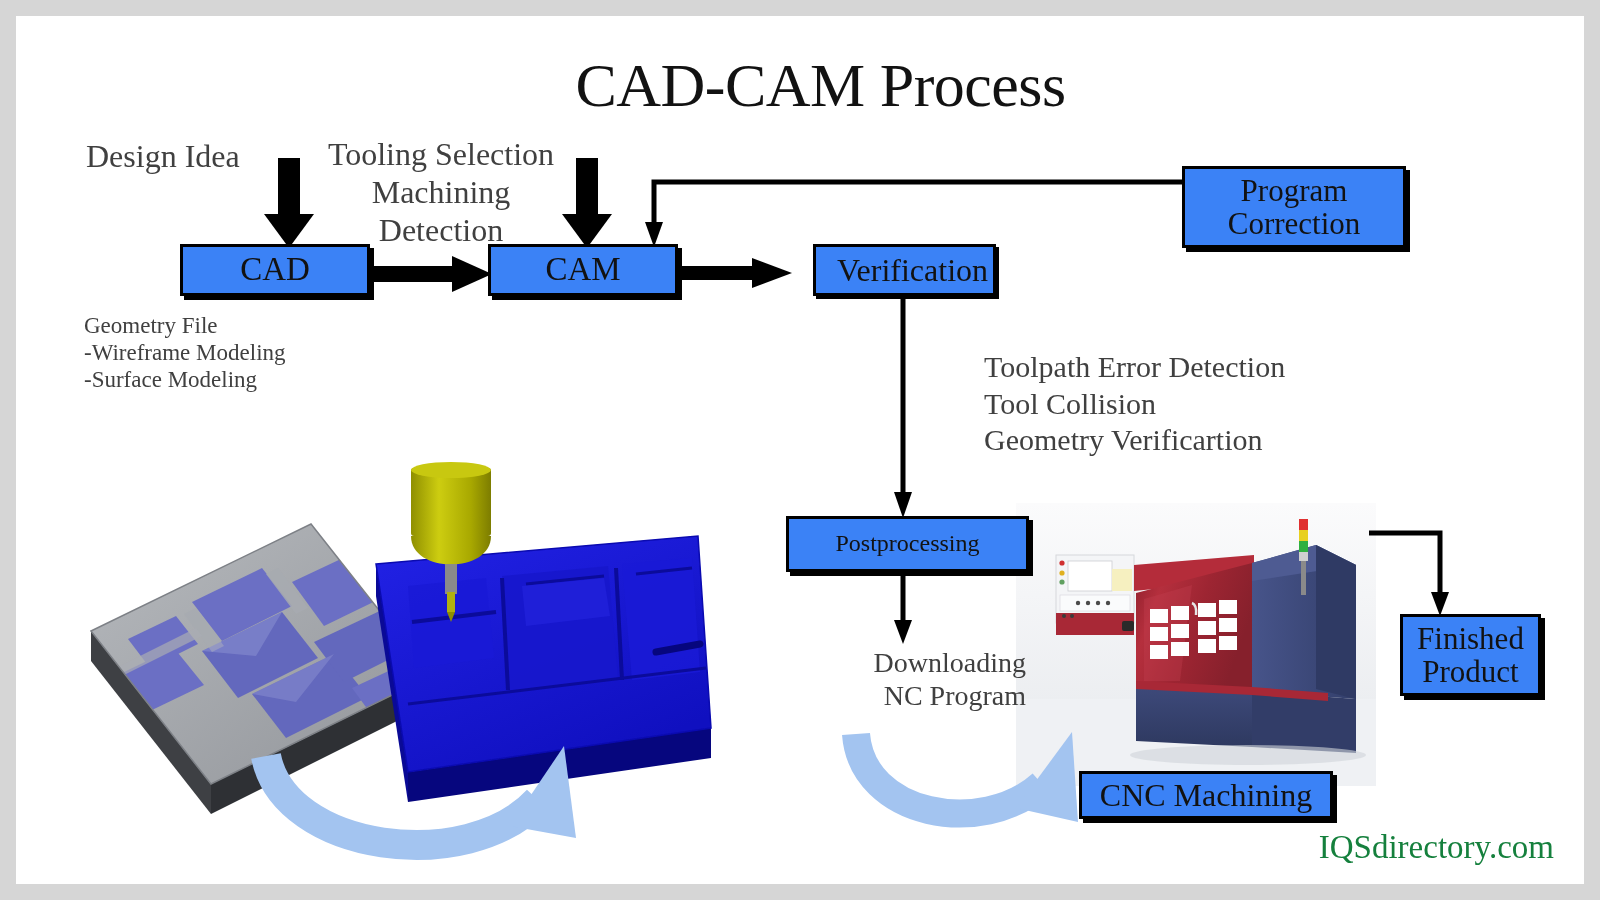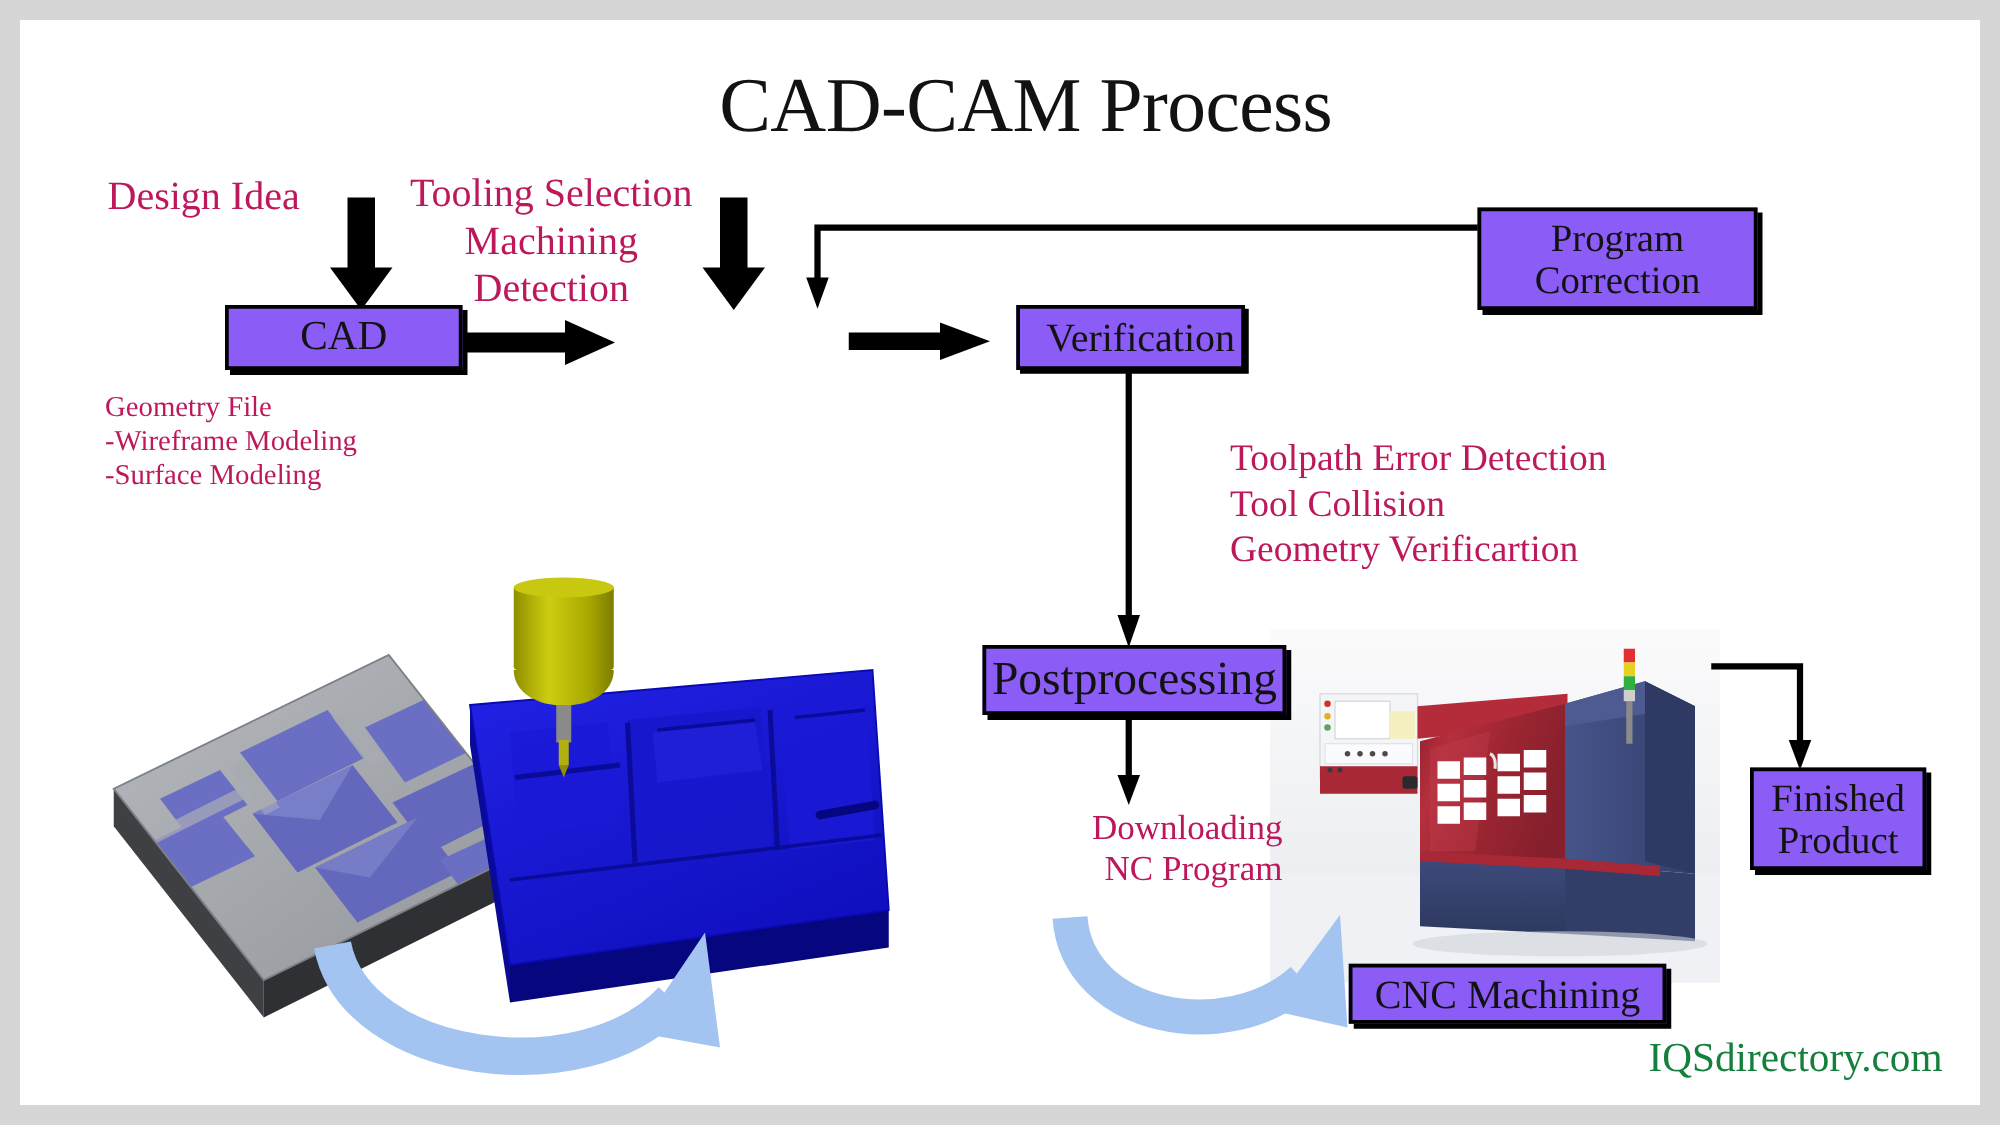--- a/index.html
+++ b/index.html
@@ -34,37 +34,37 @@
     letter-spacing: -0.5px;
     color: #121212;
     font-family: "Liberation Serif", "DejaVu Serif", serif;
     white-space: nowrap;
     padding-left: 41px;
   }
 
   
   .pbox {
     position: absolute;
-    background: #8b5cf6;
+    background: #3b82f6;
     border: 3px solid #000000;
     box-shadow: 4px 4px 0 0 #000000;
     display: flex;
     align-items: center;
     justify-content: center;
     text-align: center;
     color: #121212;
     line-height: 1.08;
     z-index: 6;
   }
   .pbox.thin { box-shadow: 3px 3px 0 0 #000000; }
 
   
   .label {
     position: absolute;
-    color: #be185d;
+    color: #404040;
     line-height: 1.18;
     white-space: pre-line;
     z-index: 5;
   }
 
   
   #wires { position: absolute; left: 0; top: 0; width: 1568px; height: 868px; z-index: 4; }
 
   
   #cad-art { position: absolute; left: 40px; top: 430px; width: 700px; height: 420px; z-index: 3; }
@@ -333,27 +333,28 @@
 
     <div class="label" style="left:968px; top:333px; font-size:30px; line-height:1.22;">Toolpath Error Detection
 Tool Collision
 Geometry Verificartion</div>
 
     <div class="label" style="left:770px; top:630px; width:240px; text-align:right; font-size:28px;">Downloading
 NC Program</div>
 
     <div class="pbox" style="left:164px; top:228px; width:190px; height:52px; font-size:33px;">CAD</div>
 
+    <div class="pbox" style="left:472px; top:228px; width:190px; height:52px; font-size:33px;">CAM</div>
 
     <div class="pbox thin" style="left:797px; top:228px; width:183px; height:52px; font-size:32px;padding-left:16px;">Verification</div>
 
     <div class="pbox" style="left:1166px; top:150px; width:224px; height:82px; font-size:31px;">Program
 Correction</div>
 
-    <div class="pbox" style="left:770px; top:500px; width:243px; height:56px; font-size:38px;">Postprocessing</div>
+    <div class="pbox" style="left:770px; top:500px; width:243px; height:56px; font-size:24px;">Postprocessing</div>
 
     <div class="pbox" style="left:1063px; top:755px; width:254px; height:48px; font-size:32px; z-index:8;">CNC Machining</div>
 
     <div class="pbox" style="left:1368px; top:598px; width:141px; height:82px; font-size:31px;margin-left:16px;">Finished
 Product</div>
 
     <div id="watermark">IQSdirectory.com</div>
 
   </div>
 </div>

